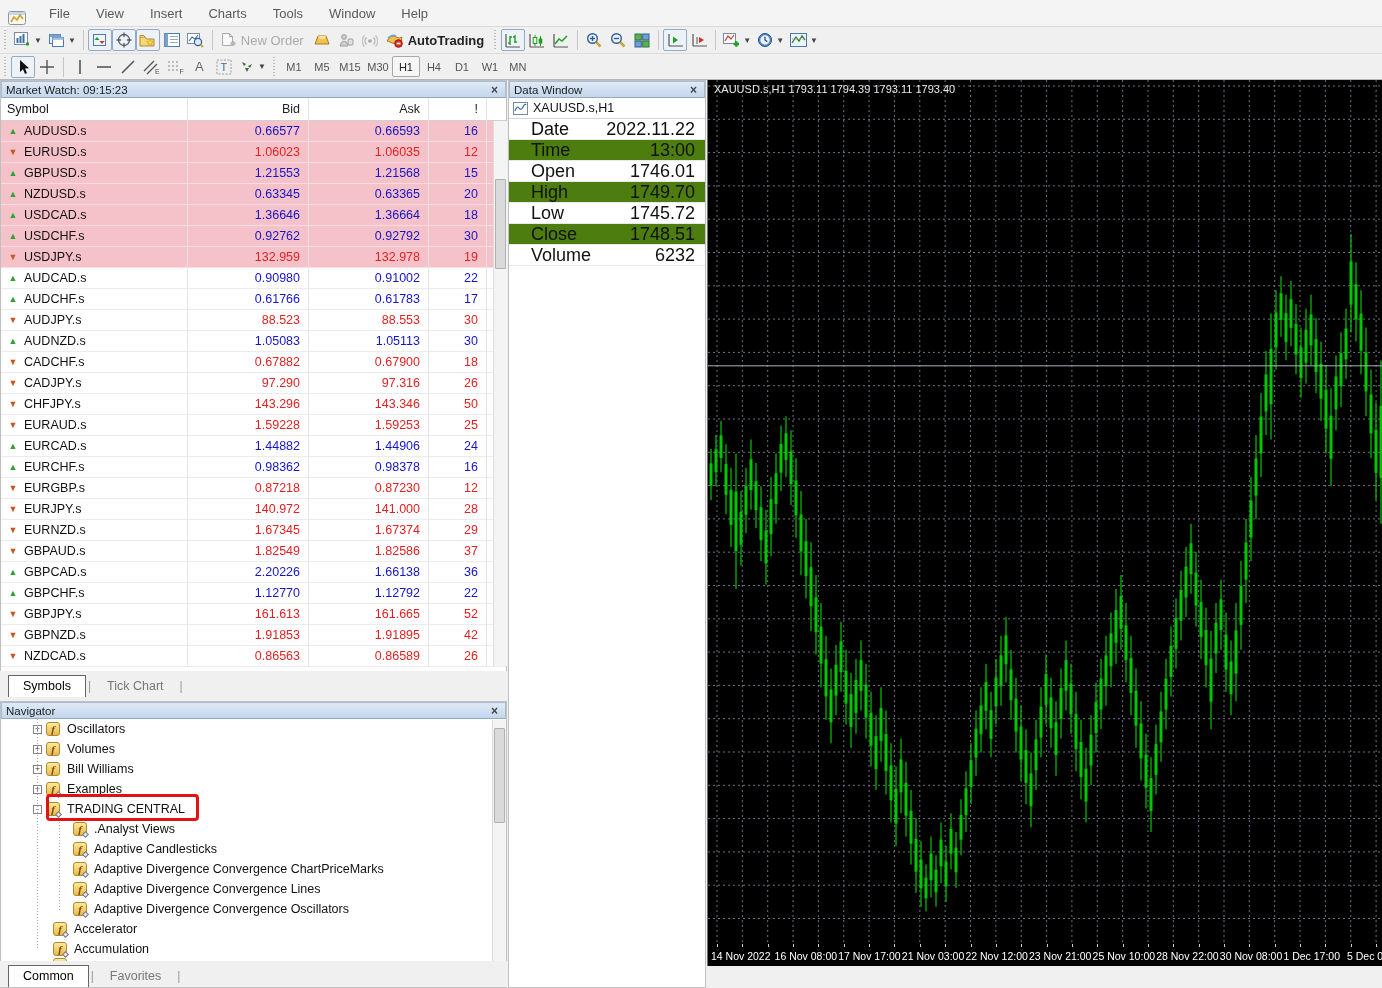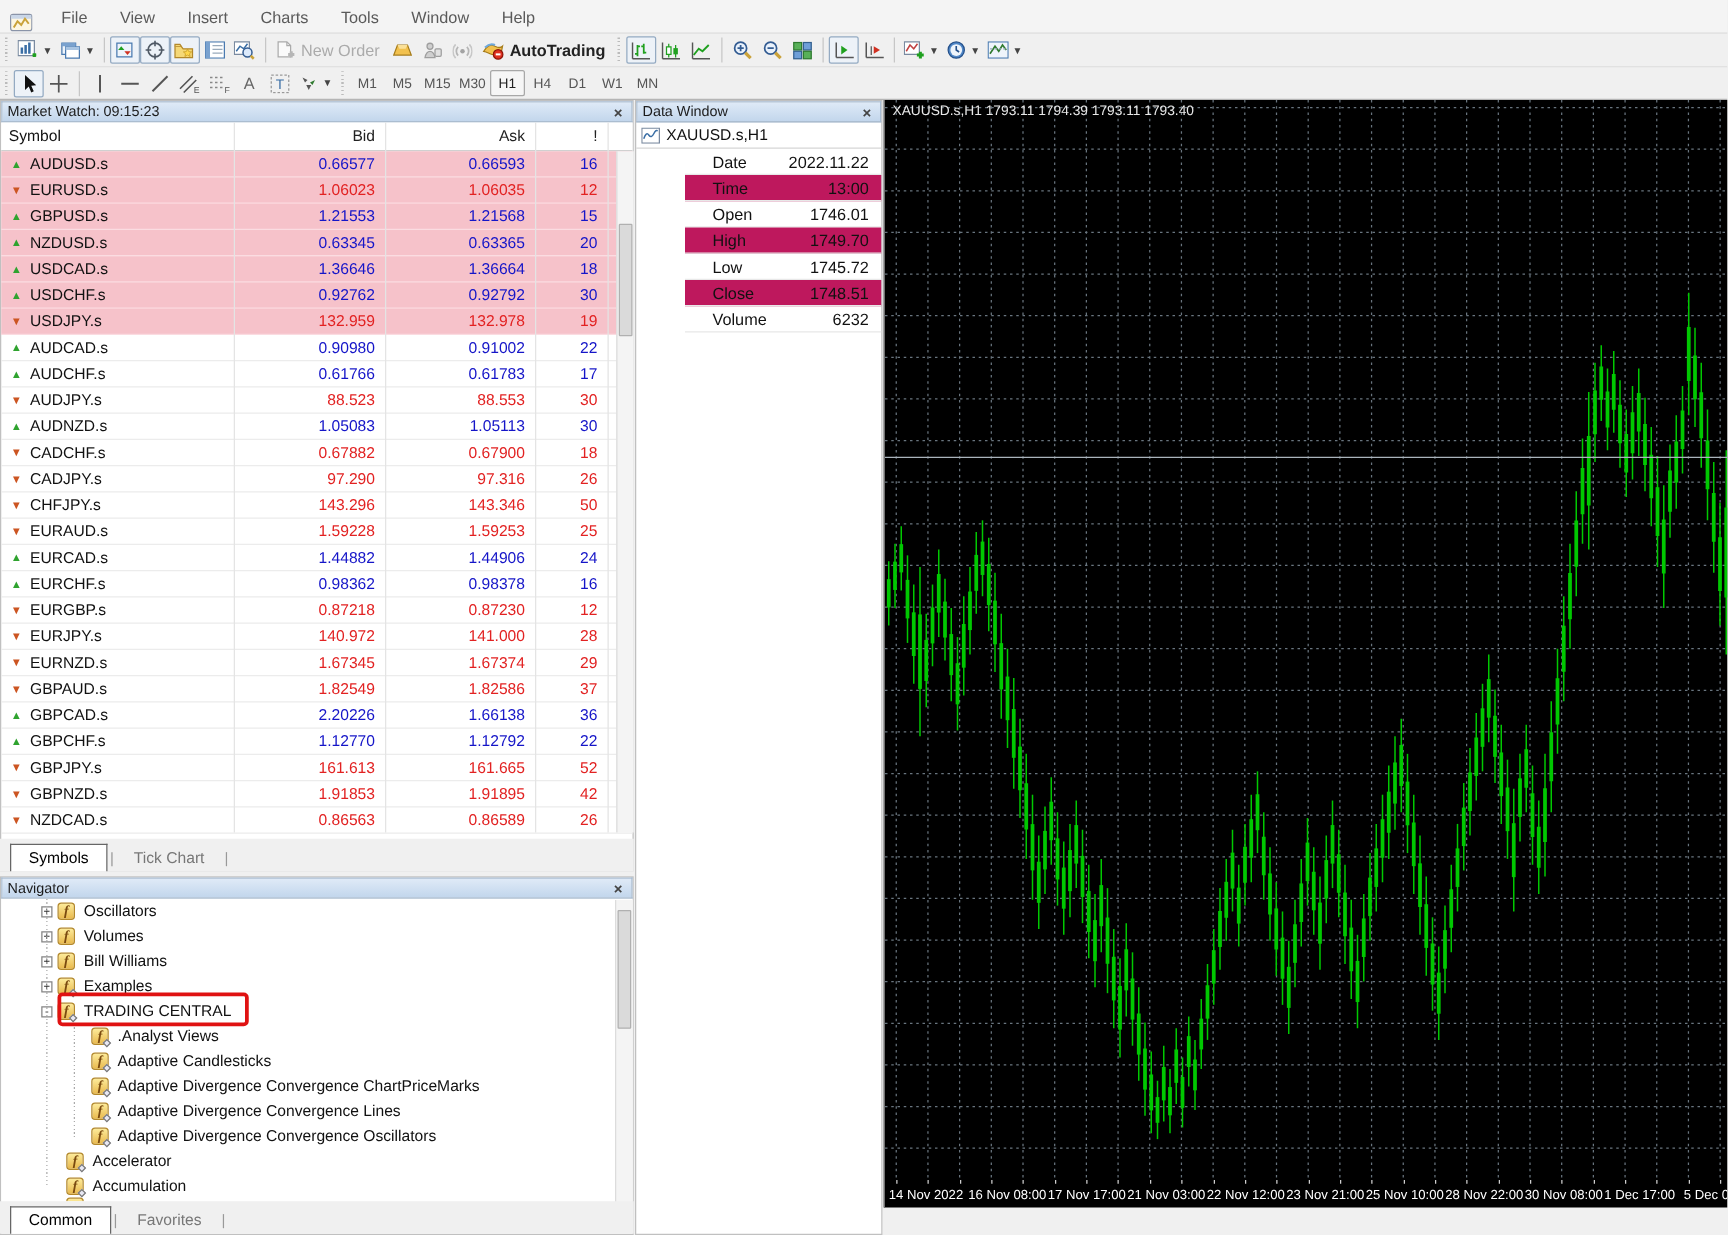--- a/index.html
+++ b/index.html
@@ -62,23 +62,23 @@
 
   .tabrow { display:flex; align-items:flex-end; height:26px; padding-left:8px; background:#f0f0f0; }
   .tab { padding:3px 14px 4px; font-size:12.5px; color:#777; }
   .tab.active { background:#fff; border:1px solid #666; border-bottom:none; color:#000; }
   .tab-sep { color:#999; padding:3px 2px 4px; }
 
   
   #dw { left:508px; top:80px; width:198px; height:908px; background:#fff; border:1px solid #c0c0c0; }
   #dw-inst { height:21px; display:flex; align-items:center; gap:5px; padding-left:4px;
     border-bottom:1px solid #d6d6d6; font-size:12.5px; color:#111; }
-  .dwr { display:flex; height:21px; align-items:center; font-size:13px;
-    border-bottom:1px solid #e8e8e8;margin-left:39px; }
-  .dwr.alt { background:#be185d;gap:36px; }
+  .dwr { display:flex; height:21px; align-items:center; font-size:18px;
+    border-bottom:1px solid #e8e8e8; }
+  .dwr.alt { background:#4d7c0f;gap:36px; }
   .dwr .k { width:105px; padding-left:22px; color:#111; }
   .dwr .v { flex:1; text-align:right; padding-right:10px; color:#111; }
 
   
   #nav { left:0; top:701px; width:507px; height:287px; background:#fff; border:1px solid #c0c0c0; }
   #nav-tree { position:relative; height:242px; overflow:hidden; background:#fff; }
   .nrow { display:flex; align-items:center; height:20px; font-size:12.5px; color:#111; }
   .ebox { width:9px; height:9px; border:1px solid #848484; background:#fff; font-size:9px;
     line-height:7px; text-align:center; color:#333; margin-right:4px; flex:none; }
   .ficon { position:relative; width:14px; height:14px; border:1px solid #b3882a; border-radius:3px;

